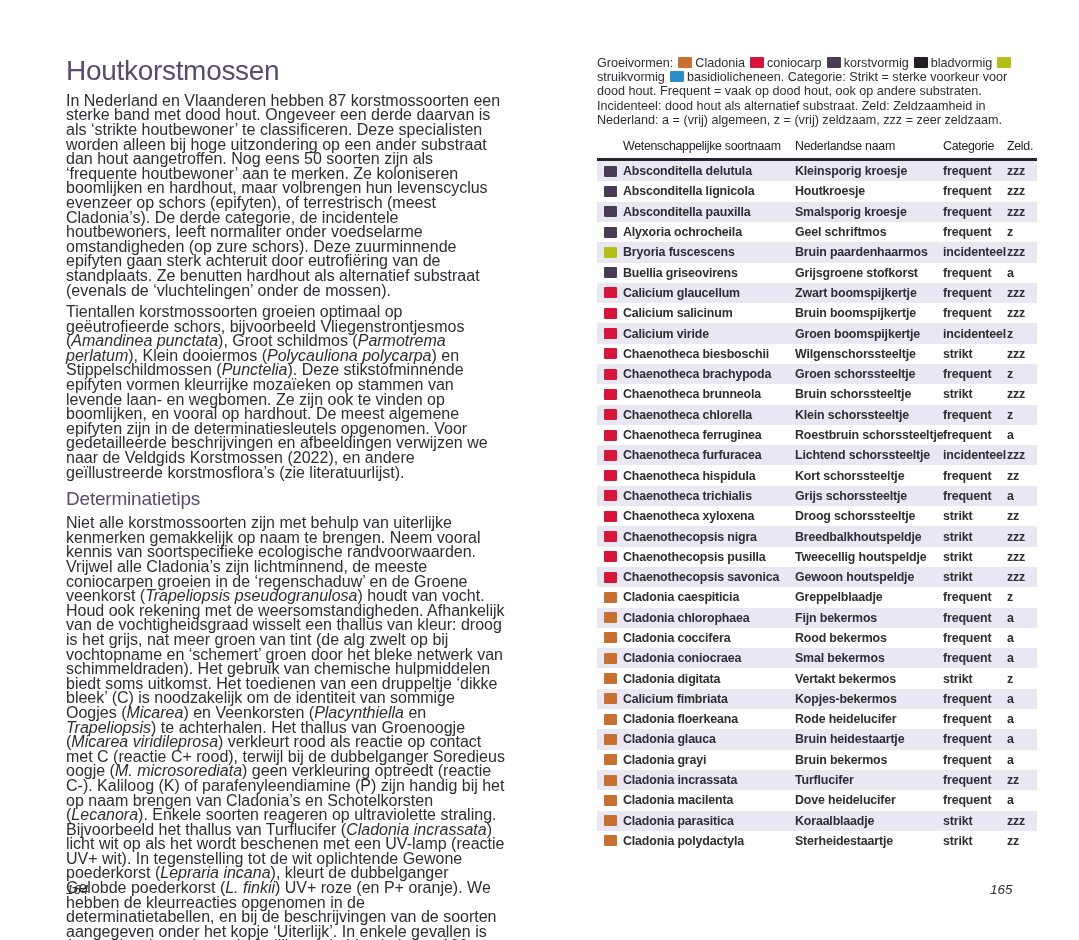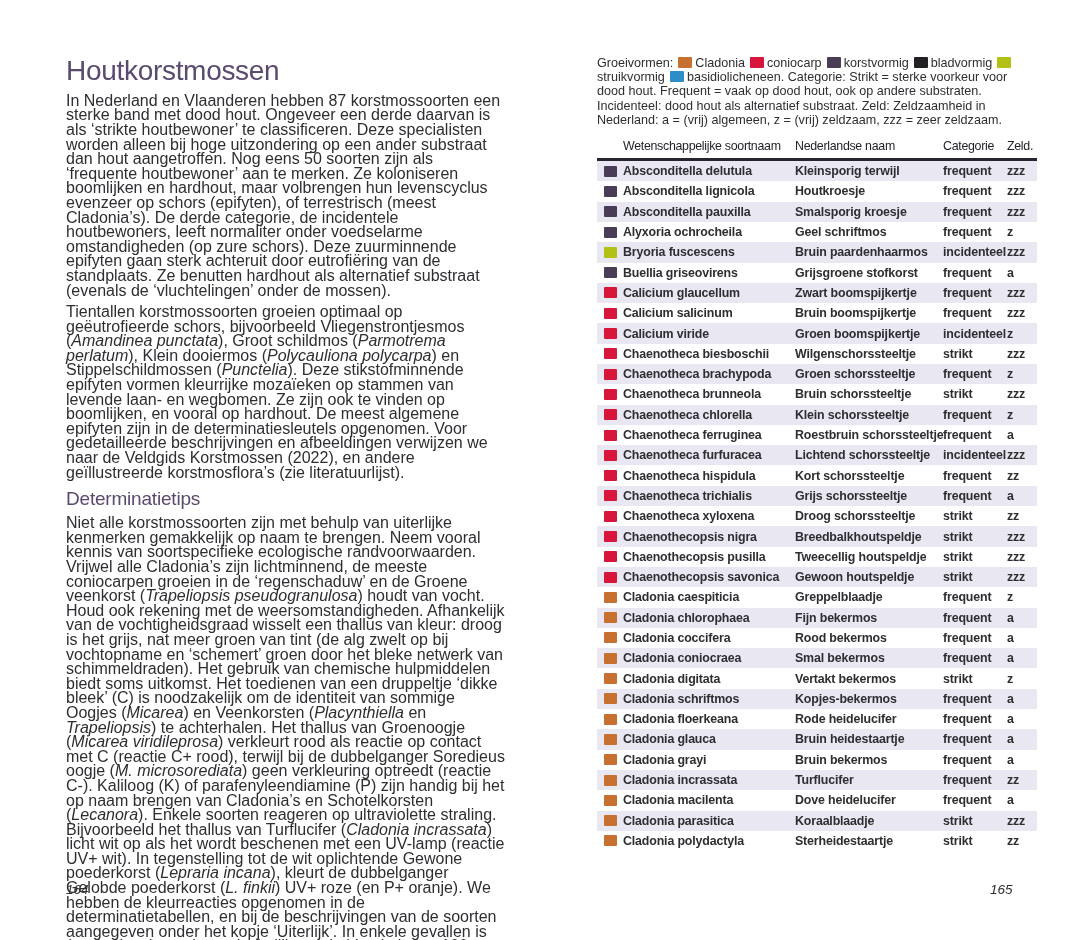--- a/index.html
+++ b/index.html
@@ -65,21 +65,21 @@
       <span>Nederlandse naam</span>
       <span>Categorie</span>
       <span>Zeld.</span>
     </div>
     <div>
         <div class="t-grid t-row odd">
           <span class="t-sw-cell">
             <span class="t-sw" style="background: rgb(74, 60, 87);"></span>
           </span>
           <span>Absconditella delutula</span>
-          <span>Kleinsporig terwijl</span>
+          <span>Kleinsporig kroesje</span>
           <span>frequent</span>
           <span>zzz</span>
         </div>
         <div class="t-grid t-row">
           <span class="t-sw-cell">
             <span class="t-sw" style="background: rgb(74, 60, 87);"></span>
           </span>
           <span>Absconditella lignicola</span>
           <span>Houtkroesje</span>
           <span>frequent</span>
@@ -298,21 +298,21 @@
           </span>
           <span>Cladonia digitata</span>
           <span>Vertakt bekermos</span>
           <span>strikt</span>
           <span>z</span>
         </div>
         <div class="t-grid t-row odd">
           <span class="t-sw-cell">
             <span class="t-sw" style="background: rgb(200, 112, 47);"></span>
           </span>
-          <span>Cladonia schriftmos</span>
+          <span>Calicium fimbriata</span>
           <span>Kopjes-bekermos</span>
           <span>frequent</span>
           <span>a</span>
         </div>
         <div class="t-grid t-row">
           <span class="t-sw-cell">
             <span class="t-sw" style="background: rgb(200, 112, 47);"></span>
           </span>
           <span>Cladonia floerkeana</span>
           <span>Rode heidelucifer</span>

